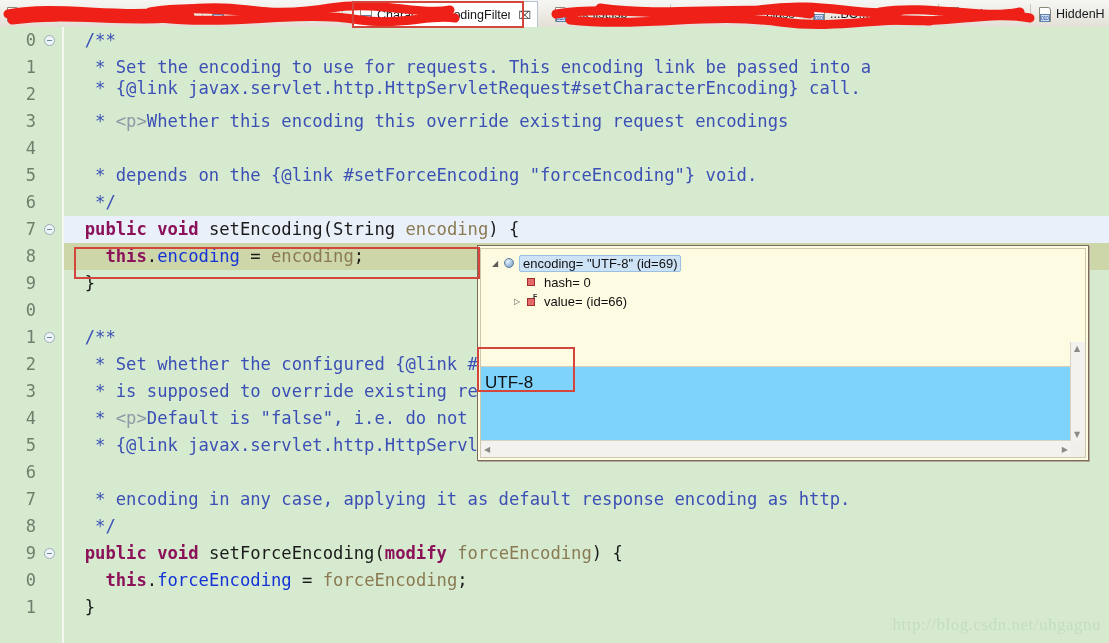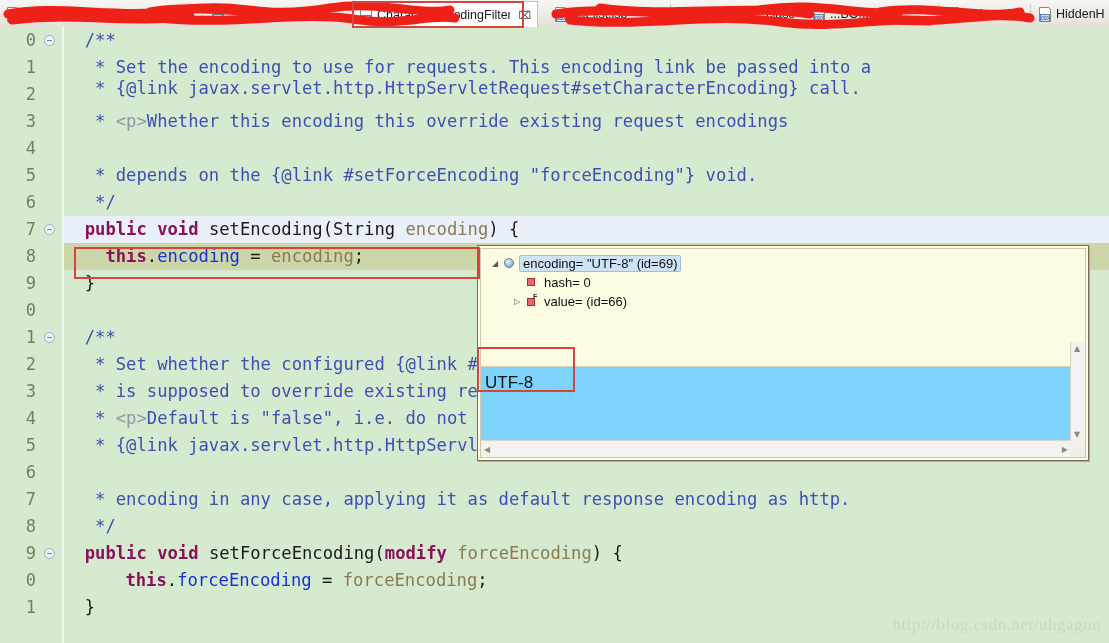--- a/index.html
+++ b/index.html
@@ -334,21 +334,21 @@
         <div class="line" style="top: 243px;"><span class="plain">  }</span></div>
         <div class="line" style="top: 270px;"><span class="plain"></span></div>
         <div class="line" style="top: 297px;"><span class="cmt">  /**</span></div>
         <div class="line" style="top: 324px;"><span class="cmt">   * Set whether the configured {@link #setEncoding encoding} of this filter</span></div>
         <div class="line" style="top: 351px;"><span class="cmt">   * is supposed to override existing request and response encodings.</span></div>
         <div class="line" style="top: 378px;"><span class="cmt">   * </span><span class="cmt-tag">&lt;p&gt;</span><span class="cmt">Default is "false", i.e. do not modify the encoding if</span></div>
         <div class="line" style="top: 405px;"><span class="cmt">   * {@link javax.servlet.http.HttpServletResponse#getCharacterEncoding()}</span></div>
         <div class="line" style="top: 459px;"><span class="cmt">   * encoding in any case, applying it as default response encoding as http.</span></div>
         <div class="line" style="top: 486px;"><span class="cmt">   */</span></div>
         <div class="line" style="top: 513px;"><span class="kw">  public void </span><span class="plain">setForceEncoding(</span><span class="kw">modify</span><span class="plain"> </span><span class="param">forceEncoding</span><span class="plain">) {</span></div>
-        <div class="line" style="top: 540px; padding-left: 20px;"><span class="plain">    </span><span class="kw">this</span><span class="op">.</span><span class="fld">forceEncoding</span><span class="op"> = </span><span class="param">forceEncoding</span><span class="op">;</span></div>
+        <div class="line" style="top: 540px;"><span class="plain">    </span><span class="kw">this</span><span class="op">.</span><span class="fld">forceEncoding</span><span class="op"> = </span><span class="param">forceEncoding</span><span class="op">;</span></div>
         <div class="line" style="top: 567px;"><span class="plain">  }</span></div>
       </div>
   </div>
 
   <div class="popup">
     <div class="popup-inner">
       <div class="tree" id="vartree">
           <div class="trow" style="padding-left: 6px;">
             <span class="twist">◢</span>
             <span class="ic-obj"></span>

